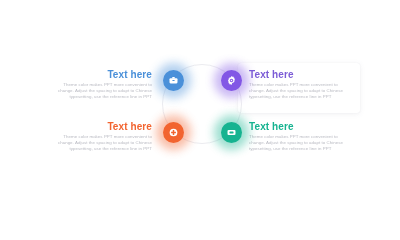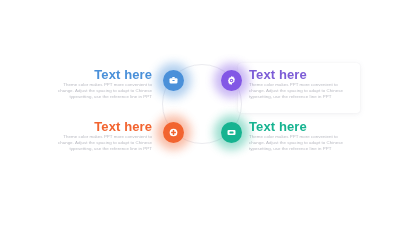--- a/index.html
+++ b/index.html
@@ -76,21 +76,21 @@
   .badge-tr { left: 221px; top: 70px; }
   .badge-bl { left: 163px; top: 122px; }
   .badge-br { left: 221px; top: 122px; }
 
   
   .block {
     position: absolute;
     z-index: 3;
   }
   .block-title {
-    font-size: 13px;
+    font-size: 10px;
     font-weight: bold;
     line-height: 9px;
     margin: 0 0 2.5px 0;
     letter-spacing: 0.1px;
   }
   .block-body {
     font-size: 4.4px;
     line-height: 6.2px;
     color: #b9bac2;
     margin: 0;

